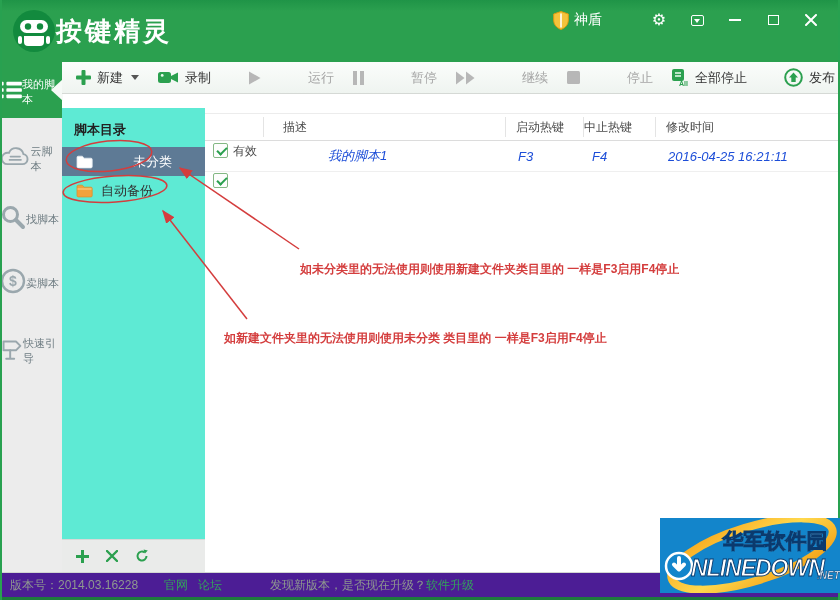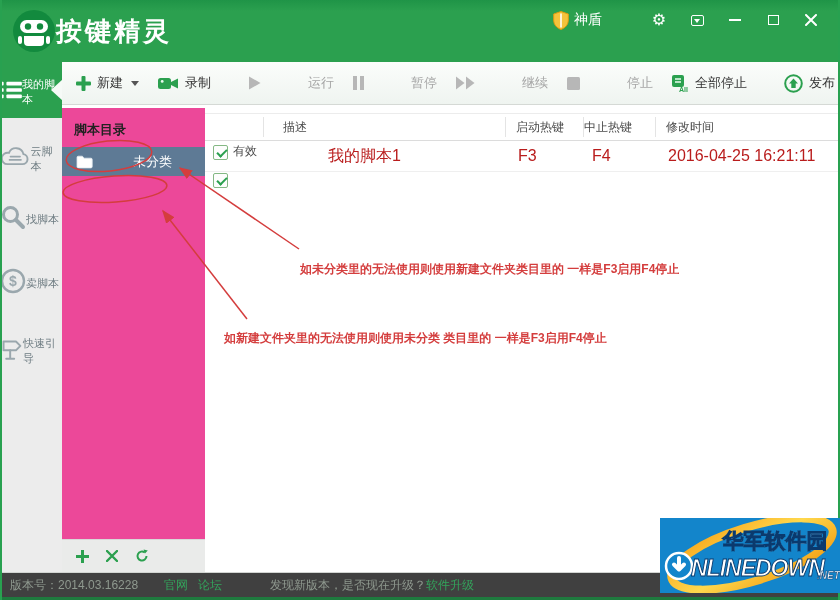--- a/index.html
+++ b/index.html
@@ -26,60 +26,60 @@
   .sidebar { position:absolute; left:0; top:62px; width:62px; height:510px; background:#ececec; }
   .nav-item { position:absolute; left:0; width:62px; display:flex; flex-direction:row; align-items:center; cursor:pointer; }
   .nav-item .nav-label { font-size:11px; color:#6e7c82; margin-top:4px; }
   .nav-active { top:0; height:56px; background:#2ba04f; justify-content:center; }
   .nav-active .nav-label { color:#fff; margin-top:3px; }
   .nav-notch { position:absolute; right:-1px; top:17px; width:0; height:0;
     border-top:11px solid transparent; border-bottom:11px solid transparent; border-right:12px solid #f6faf7; }
   .n2 { top:78px; } .n3 { top:142px; } .n4 { top:206px; } .n5 { top:270px; }
 
   
-  .toolbar { position:absolute; left:62px; top:62px; width:778px; height:43px;
+  .toolbar { position:absolute; left:62px; top:62px; width:778px; height:32px;
     background:linear-gradient(180deg,#fbfdfb,#eff4f0); border-bottom:1px solid #d5d9d5;
     display:flex; align-items:center; padding-left:14px; }
   .tool-btn { display:flex; align-items:center; gap:6px; font-size:13px; color:#333; margin-right:19px; cursor:pointer; white-space:nowrap; }
   .tool-btn.disabled { color:#a5a5a5; cursor:default;gap:47px; }
   .tool-sep { width:1px; height:24px; background:#d2d2d2; margin:0 16px 0 2px; }
   .caret { width:0; height:0; border-left:4px solid transparent; border-right:4px solid transparent; border-top:5px solid #555; margin-left:2px; }
 
   
-  .dirpanel { position:absolute; left:62px; top:108px; width:143px; height:464px; background:#ec4899; }
+  .dirpanel { position:absolute; left:62px; top:108px; width:143px; height:464px; background:#5eead4; }
   .dir-title { font-size:13px; font-weight:bold; color:#222; padding:13px 0 8px 12px; }
   .dir-item { height:29px; display:flex; align-items:center; padding-left:14px; gap:8px; font-size:13px; color:#333; cursor:pointer; width:143px; }
   .dir-item.selected { background:#5e7a95; color:#fff;gap:40px; }
   .dir-actions { position:absolute; left:0; bottom:0; width:143px; height:33px; background:#eaebea;
     border-top:1px solid #d8d9d8; display:flex; align-items:center; gap:17px; padding-left:14px; }
   .dir-act { cursor:pointer; display:flex; align-items:center; }
 
   
   .main { position:absolute; left:205px; top:108px; width:635px; height:464px; background:#fff; }
   .tbl-head { margin-top:5px; height:28px; display:flex; align-items:center; border-top:1px solid #ececec; border-bottom:1px solid #dcdcdc; font-size:12px; color:#4a4a4a; }
-  .tbl-row { height:31px; display:flex; align-items:center; border-bottom:1px solid #efefef; font-size:16px; color:#b91c1c; }
-  .c1 { width:58px; display:flex; align-items:flex-end; gap:5px; padding-left:8px;margin-top:48px; }
+  .tbl-row { height:31px; display:flex; align-items:center; border-bottom:1px solid #efefef; font-size:13px; color:#1d4ed8;font-style:italic; }
+  .c1 { width:58px; display:flex; align-items:flex-start; gap:5px; padding-left:8px;margin-top:48px; }
   .c2 { width:242px; } .c3 { width:78px; } .c4 { width:72px; } .c5 { flex:1; }
   .tbl-head .c2,.tbl-head .c3,.tbl-head .c4,.tbl-head .c5 { border-left:1px solid #e4e4e4; height:20px; line-height:20px; }
   .tbl-head .c2 { padding-left:19px; } .tbl-row .c2 { padding-left:65px; }
   .tbl-head .c3 { padding-left:10px; } .tbl-row .c3 { padding-left:13px; }
   .tbl-head .c4 { }  .tbl-row .c4 { padding-left:9px; }
   .tbl-head .c5 { padding-left:10px; } .tbl-row .c5 { padding-left:13px; }
   .checkbox { width:15px; height:15px; background:#fdfdfd; border:1px solid #84b884; border-radius:2px; position:relative; cursor:pointer; }
   .checkbox::after { content:""; position:absolute; left:2.5px; top:3px; width:8px; height:4px;
     border-left:2px solid #2ba04f; border-bottom:2px solid #2ba04f; transform:rotate(-45deg); }
 
   
   .note { position:absolute; color:#d43d3d; font-size:12px; font-weight:bold; white-space:nowrap; z-index:30; }
   .note1 { left:300px; top:261px; }
   .note2 { left:224px; top:330px; }
   .red-overlay { position:absolute; left:0; top:0; width:840px; height:600px; z-index:29; pointer-events:none; }
 
   
-  .statusbar { position:absolute; left:0; top:572px; width:840px; height:25px; background:#404040;
+  .statusbar { position:absolute; left:0; top:572px; width:840px; height:25px; background:#4c1d95;
     border-top:1px solid #d2d5d2; display:flex; align-items:center; font-size:12px; color:#8f998f; padding-left:10px; }
   .status-link { color:#33a35b; cursor:pointer; }
   .sb-version { margin-right:26px; }
   .sb-l1 { margin-right:10px; } .sb-l2 { margin-right:48px; }
   .sb-prompt { margin-right:0; }
   .bottom-strip { position:absolute; left:0; top:597px; width:840px; height:3px; background:#1e7a3e; z-index:6; }
   .edge-l { position:absolute; left:0; top:0; width:2px; height:600px; background:#28a150; z-index:6; }
   .edge-r { position:absolute; right:0; top:0; width:2px; height:600px; background:#28a150; z-index:6; }
 
   
@@ -237,20 +237,27 @@
     </div>
   </div>
 
   <div class="dirpanel">
     <div class="dir-title">脚本目录</div>
     <div class="dir-item selected">
       <svg width="17" height="14" viewBox="0 0 17 14">
         <path d="M1 2.5 c0-.8.5-1.3 1.2-1.3 h4.2 l1.6 2 h7 c.7 0 1.2.5 1.2 1.2 v7.3 c0 .7-.5 1.2-1.2 1.2 H2.2 c-.7 0-1.2-.5-1.2-1.2 z" fill="#ffffff" stroke="#dfe7ee" stroke-width="0.8"></path>
       </svg>
       <span>未分类</span>
+    </div>
+    <div class="dir-item">
+      <svg width="17" height="14" viewBox="0 0 17 14">
+        <path d="M1 2.5 c0-.8.5-1.3 1.2-1.3 h4.2 l1.6 2 h7 c.7 0 1.2.5 1.2 1.2 v7.3 c0 .7-.5 1.2-1.2 1.2 H2.2 c-.7 0-1.2-.5-1.2-1.2 z" fill="#f0a23c" stroke="#d9922f" stroke-width="0.8"></path>
+        <path d="M1.5 5 h14" stroke="#ffd9a0" stroke-width="0.9"></path>
+      </svg>
+      <span>自动备份</span>
     </div>
     <div class="dir-actions">
       <div class="dir-act">
         <svg width="13" height="13" viewBox="0 0 13 13">
           <rect x="5" y="0" width="3" height="13" fill="#2ba04f"></rect>
             <rect x="0" y="5" width="13" height="3" fill="#2ba04f"></rect>
         </svg>
       </div>
       <div class="dir-act">
         <svg width="12" height="12" viewBox="0 0 12 12">

